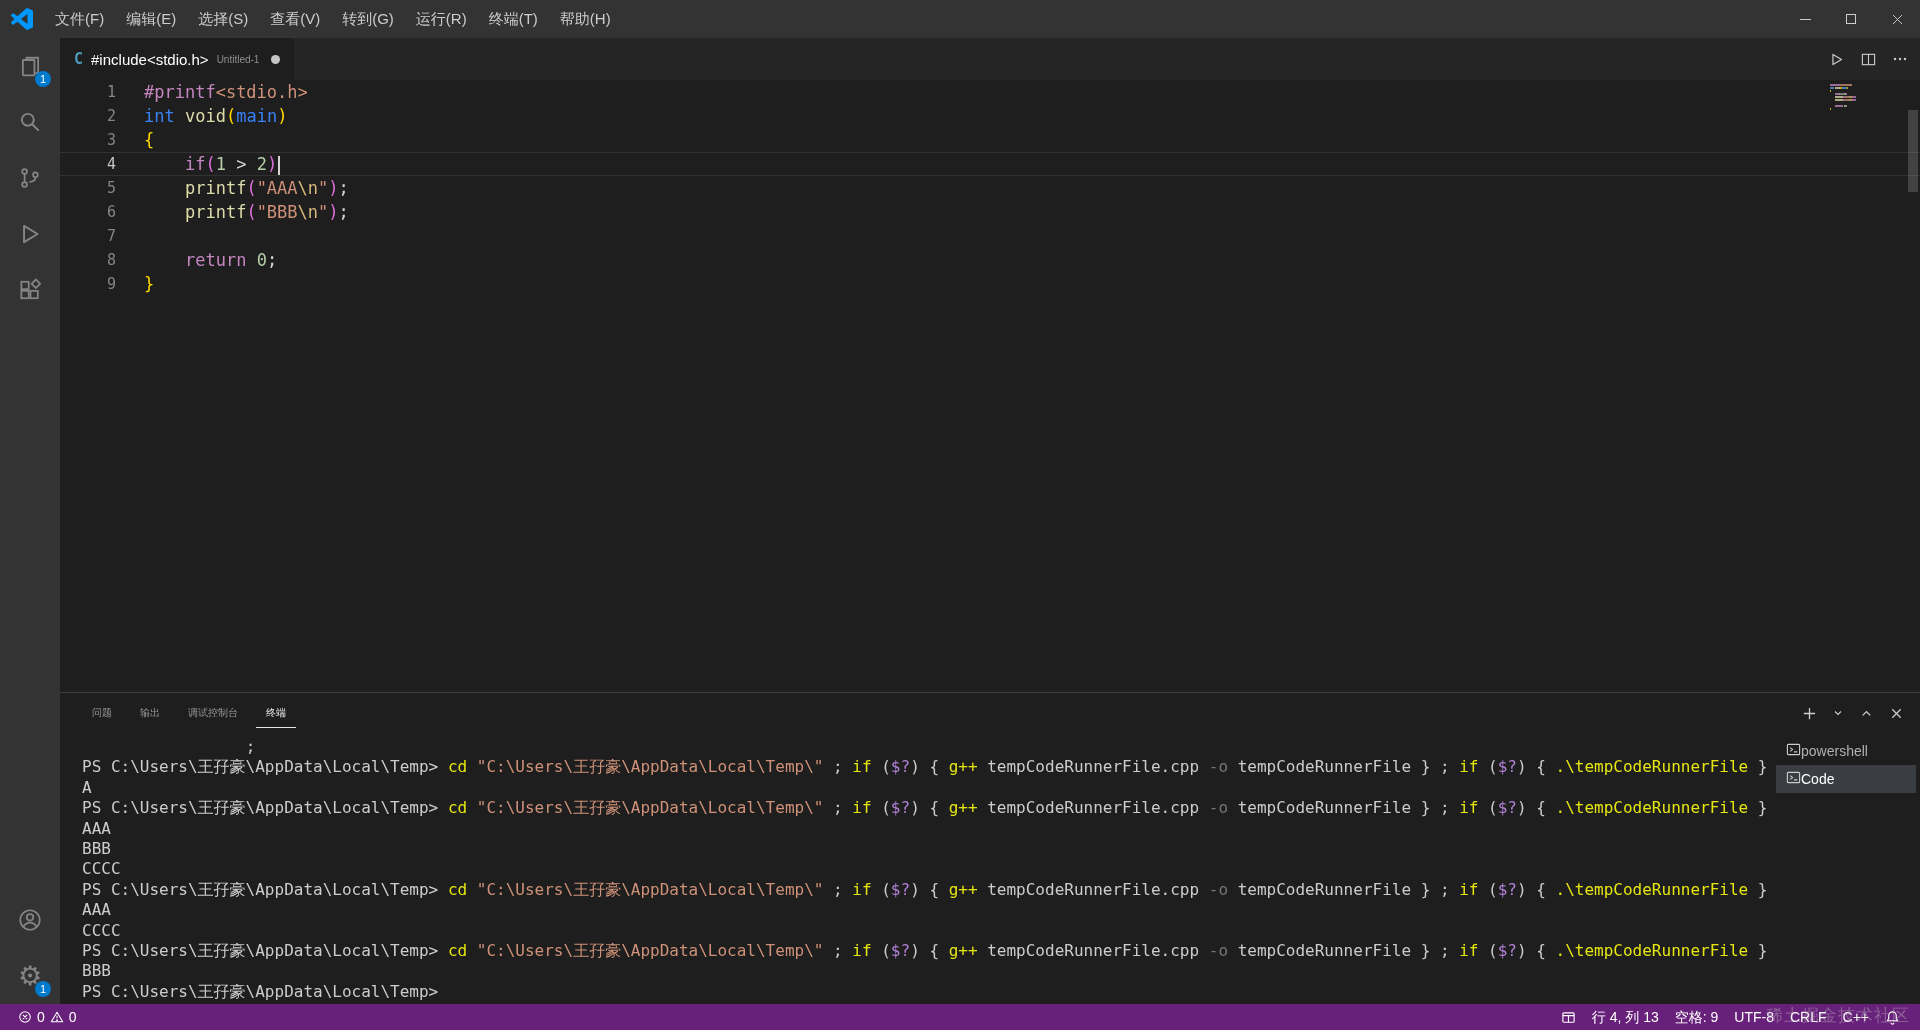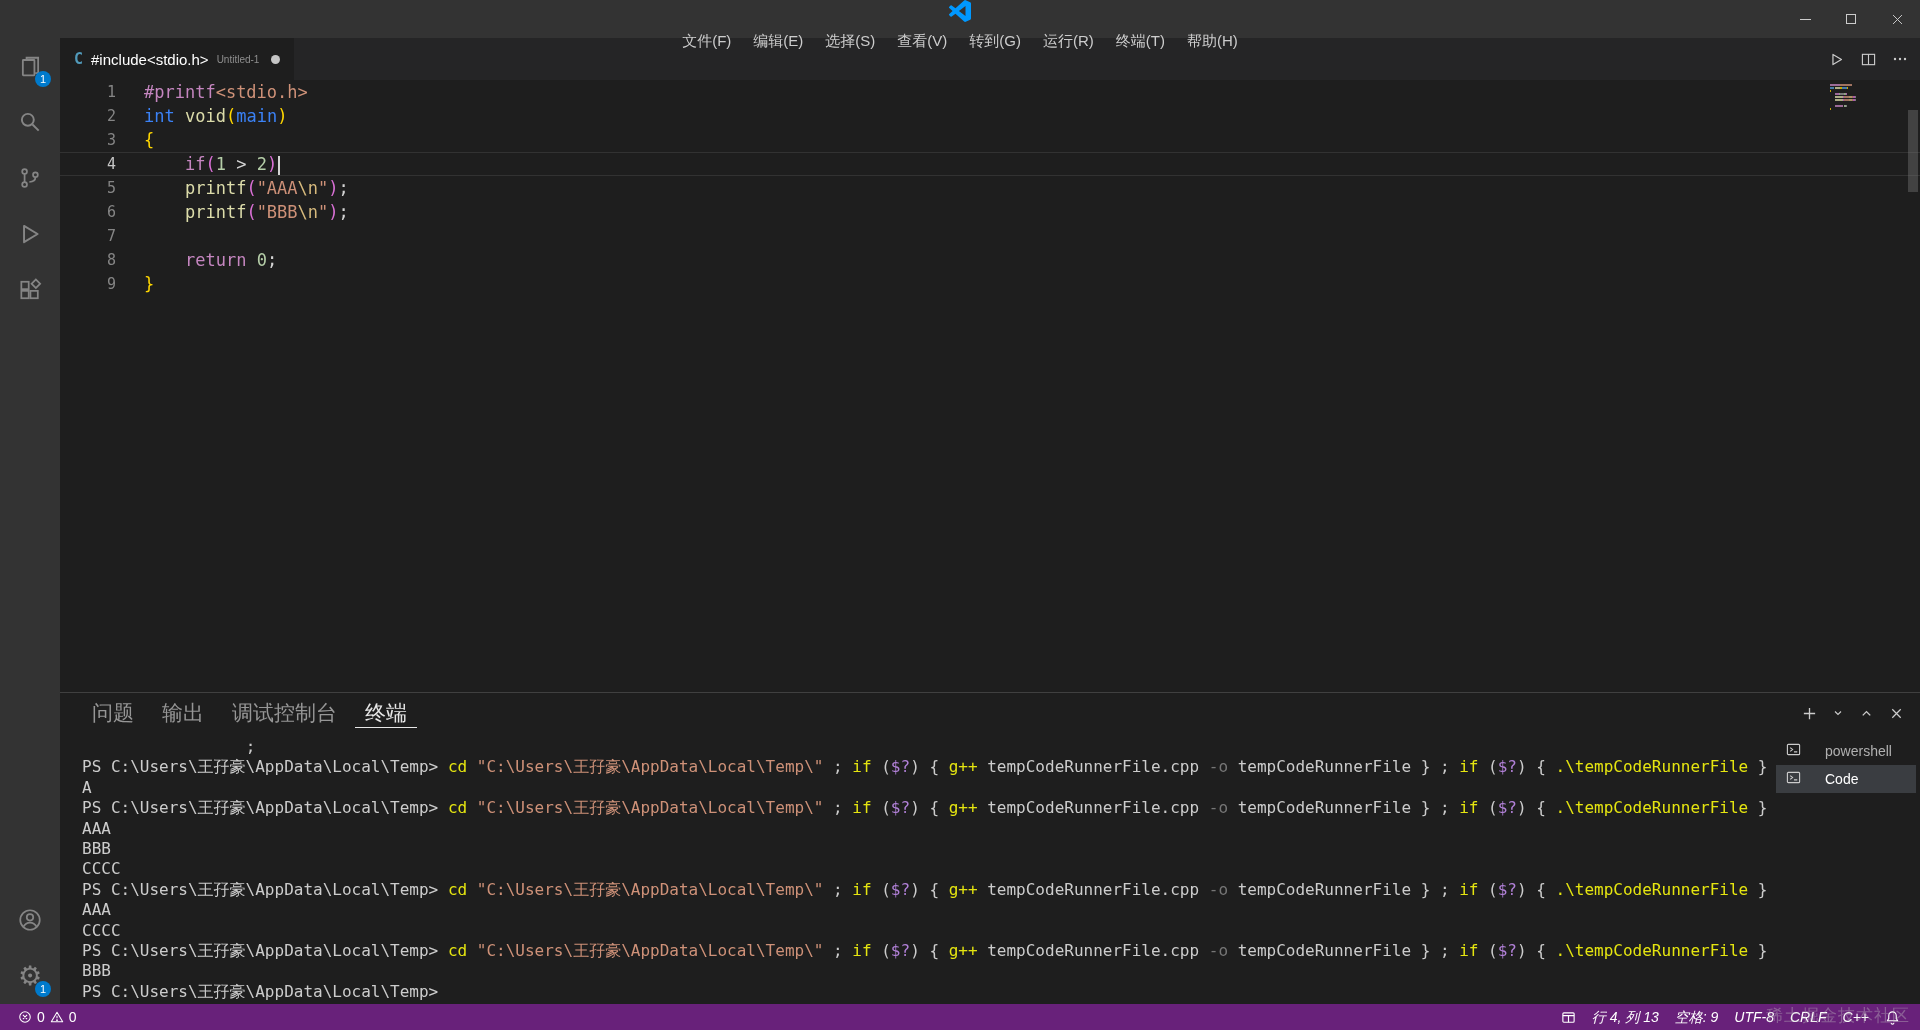--- a/index.html
+++ b/index.html
@@ -1,21 +1,21 @@
 <!DOCTYPE html>
 <html><head>
 <meta charset="utf-8">
 <style>
   * { margin:0; padding:0; box-sizing:border-box; }
   html,body { width:1920px; height:1030px; background:#1e1e1e; overflow:hidden; }
   body { font-family:"Liberation Sans", sans-serif; color:#cccccc; }
   .app { position:relative; width:1920px; height:1030px; }
 
   
-  .titlebar { position:absolute; left:0; top:0; width:1920px; height:38px; background:#333333; display:flex; align-items:center; z-index:10;flex-direction:column; }
+  .titlebar { position:absolute; left:0; top:0; width:1920px; height:38px; background:#333333; display:flex; align-items:center; z-index:10; }
   .logo { width:44px; display:flex; justify-content:center; align-items:center; }
   .menubar { display:flex; height:100%; }
   .menu-item { padding:0 11px; line-height:38px; font-size:15px; color:#cccccc; cursor:default; }
   .wintitle { position:absolute; left:0; right:0; text-align:center; font-size:15px; color:#bbbbbb; pointer-events:none; }
   .wincontrols { position:absolute; right:0; top:0; height:38px; display:flex; }
   .winbtn { width:46px; height:38px; display:flex; align-items:center; justify-content:center; }
   .ic-min { width:11px; border-top:1px solid #cccccc; display:block; }
   .ic-max { width:10px; height:10px; border:1px solid #cccccc; display:block; }
 
   
@@ -46,36 +46,36 @@
   .cursor { display:inline-block; width:2px; height:19px; background:#d4d4d4; vertical-align:middle; margin-left:1px; }
   .minimap { position:absolute; right:18px; top:4px; width:72px; }
   .mm-line { height:2px; margin-bottom:1px; display:flex; }
   .mm-line span { display:inline-block; height:2px; opacity:.75; }
   .scroll-thumb { position:absolute; right:2px; top:30px; width:10px; height:82px; background:rgba(121,121,121,.4); }
 
   
   .panel { position:absolute; left:60px; right:0; top:692px; bottom:26px; background:#1e1e1e; border-top:1px solid rgba(128,128,128,.35); }
   .panel-header { position:absolute; left:0; right:0; top:0; height:40px; display:flex; align-items:center; }
   .panel-tabs { display:flex; margin-left:22px; gap:8px; }
-  .panel-tab { padding:0 10px; height:30px; line-height:30px; font-size:21px; color:#969696; }
+  .panel-tab { padding:0 10px; height:30px; line-height:30px; font-size:10px; color:#969696; }
   .panel-tab.active { color:#e7e7e7; border-bottom:1px solid #e7e7e7; }
   .panel-actions { position:absolute; right:16px; display:flex; align-items:center; gap:15px; }
   .pa-btn { display:flex; align-items:center; }
   .terminal { position:absolute; left:22px; top:44px; right:150px; bottom:0; overflow:hidden; font-family:"DejaVu Sans Mono", monospace; font-size:16px; }
   .tline { white-space:pre; height:20.4px; line-height:20.4px; }
   .tm-d{color:#cccccc} .tm-y{color:#E5E510} .tm-o{color:#CE9178} .tm-v{color:#B180D7} .tm-g{color:#767676}
   .term-sidebar { position:absolute; right:4px; top:44px; width:140px; }
-  .term-row { display:flex; align-items:center; gap:24px; height:28px; padding-left:10px; font-size:14px; color:#b0b0b0; }
+  .term-row { display:flex; align-items:center; gap:0; height:28px; padding-left:10px; font-size:14px; color:#b0b0b0; }
   .term-row.active { background:#3a3d41; color:#ffffff; }
   .term-row svg { flex:none; }
 
   
   .statusbar { position:absolute; left:0; right:0; bottom:0; height:26px; display:flex; align-items:center; justify-content:space-between; color:#ffffff; font-size:14px; }
   .sb-left { display:flex; align-items:center; padding-left:10px; }
-  .sb-right { display:flex; align-items:flex-end; padding-right:12px;font-style:italic; }
+  .sb-right { display:flex; align-items:flex-end; padding-right:12px; }
   .sb-item { display:flex; align-items:center; gap:5px; padding:0 8px; height:26px; line-height:26px; white-space:nowrap; }
   .watermark { position:absolute; right:10px; bottom:3px; font-size:17px; letter-spacing:1px; color:rgba(195,195,195,.38); z-index:30; pointer-events:none; }
 </style>
 </head>
 <body>
 
 <div class="app">
 
   <div class="titlebar">
     <div class="logo">

